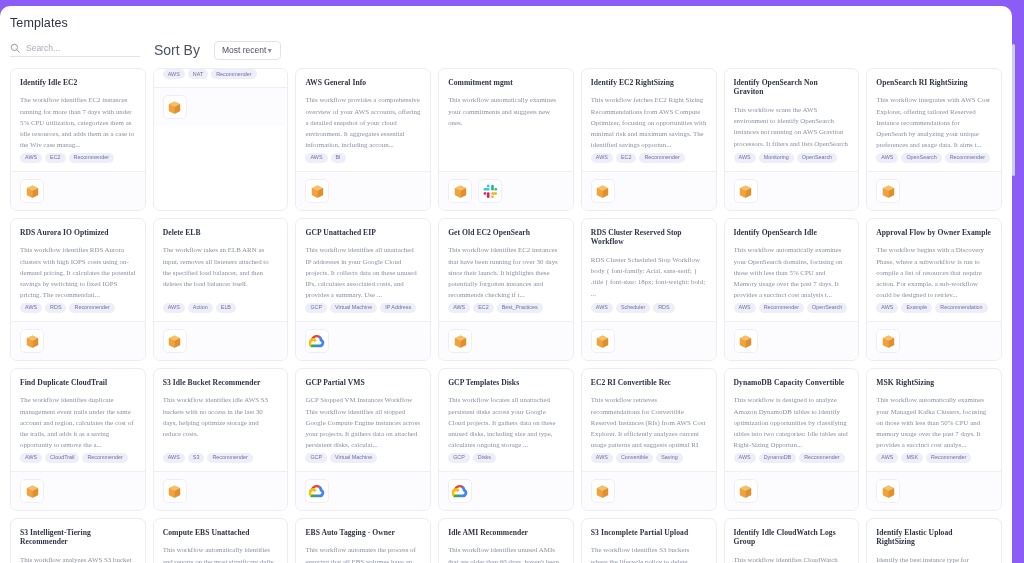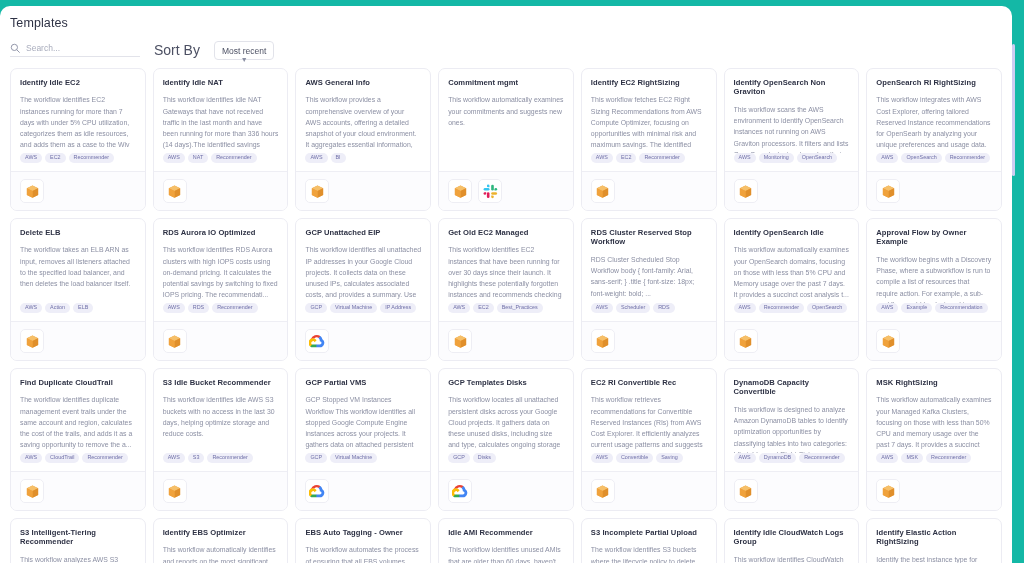--- a/index.html
+++ b/index.html
@@ -5,21 +5,21 @@
   * { box-sizing: border-box; margin: 0; padding: 0; }
   html, body {
     width: 1024px; height: 563px;
     font-family: "Liberation Sans", sans-serif;
     background: #f5f6f8;
     overflow: hidden;
   }
   .app {
     position: relative;
     width: 1024px; height: 563px;
-    background: #14b8a6;
+    background: #8b5cf6;
   }
   .page {
     position: absolute;
     left: 0; top: 6px;
     width: 1012px; height: 557px;
     background: #ffffff;
     border-top-left-radius: 10px;
     border-top-right-radius: 10px;
     overflow: hidden;
   }
@@ -62,21 +62,20 @@
   }
   .sort-select {
     display: flex; align-items: center; 
     border: 1px solid #e2e3ea;
     border-radius: 4px;
     padding: 4px 7px;
     font-size: 8.5px;
     color: #4c5063;
     background: #fff;
     height: 19px;
-    flex-direction: column;
   }
   .caret { font-size: 7px; color: #8b8fa3; line-height: 1; }
 
   
   .grid {
     display: grid;
     grid-template-columns: repeat(7, 1fr);
     gap: 7px;
     padding: 8px 10px 0 10px;
   }
@@ -87,20 +86,21 @@
     overflow: hidden;
     display: flex;
     flex-direction: column;
     height: 143px;
   }
   .card-body {
     flex: 1 1 auto;
     padding: 9px 9px 5px 9px;
     overflow: hidden;
     position: relative;
+    font-family: Liberation Serif, serif;
   }
   .card-title {
     font-size: 7.6px;
     font-weight: bold;
     color: #2e3245;
     line-height: 1.25;
     margin-bottom: 7px;
     letter-spacing: .05px;
   }
   .card-desc {
@@ -204,24 +204,20 @@
               <svg width="15" height="15" viewBox="0 0 24 24">
                 <path d="M12 2.2 21 6.6v10.8L12 21.8 3 17.4V6.6z" fill="#f0a23c"></path>
                 <path d="M12 2.2 21 6.6 12 11 3 6.6z" fill="#f6c069"></path>
                 <path d="M12 11 21 6.6v10.8L12 21.8z" fill="#e08f2b"></path>
                 <path d="M12 11v10.8L3 17.4V6.6z" fill="#f0a23c"></path>
               </svg>
             </div>
           </div>
         </div>
         <div class="card">
-          <div class="card-body">
-            <div class="card-title">Identify Idle NAT</div>
-            <div class="card-desc">This workflow identifies idle NAT Gateways that have not received traffic in the last month and have been running for more than 336 hours (14 days).The identified savings opportun...</div>
-          </div>
           <div class="tags">
             <span class="tag">AWS</span>
             <span class="tag">NAT</span>
             <span class="tag">Recommender</span>
           </div>
           <div class="card-footer">
             <div class="icon-tile">
               <svg width="15" height="15" viewBox="0 0 24 24">
                 <path d="M12 2.2 21 6.6v10.8L12 21.8 3 17.4V6.6z" fill="#f0a23c"></path>
                 <path d="M12 2.2 21 6.6 12 11 3 6.6z" fill="#f6c069"></path>
@@ -338,48 +334,48 @@
                 <path d="M12 2.2 21 6.6v10.8L12 21.8 3 17.4V6.6z" fill="#f0a23c"></path>
                 <path d="M12 2.2 21 6.6 12 11 3 6.6z" fill="#f6c069"></path>
                 <path d="M12 11 21 6.6v10.8L12 21.8z" fill="#e08f2b"></path>
                 <path d="M12 11v10.8L3 17.4V6.6z" fill="#f0a23c"></path>
               </svg>
             </div>
           </div>
         </div>
         <div class="card">
           <div class="card-body">
+            <div class="card-title">RDS Aurora IO Optimized</div>
+            <div class="card-desc">This workflow identifies RDS Aurora clusters with high IOPS costs using on-demand pricing. It calculates the potential savings by switching to fixed IOPS pricing. The recommendati...</div>
+          </div>
+          <div class="tags">
+            <span class="tag">AWS</span>
+            <span class="tag">RDS</span>
+            <span class="tag">Recommender</span>
+          </div>
+          <div class="card-footer">
+            <div class="icon-tile">
+              <svg width="15" height="15" viewBox="0 0 24 24">
+                <path d="M12 2.2 21 6.6v10.8L12 21.8 3 17.4V6.6z" fill="#f0a23c"></path>
+                <path d="M12 2.2 21 6.6 12 11 3 6.6z" fill="#f6c069"></path>
+                <path d="M12 11 21 6.6v10.8L12 21.8z" fill="#e08f2b"></path>
+                <path d="M12 11v10.8L3 17.4V6.6z" fill="#f0a23c"></path>
+              </svg>
+            </div>
+          </div>
+        </div>
+        <div class="card">
+          <div class="card-body">
             <div class="card-title">Delete ELB</div>
             <div class="card-desc">The workflow takes an ELB ARN as input, removes all listeners attached to the specified load balancer, and then deletes the load balancer itself.</div>
           </div>
           <div class="tags">
             <span class="tag">AWS</span>
             <span class="tag">Action</span>
             <span class="tag">ELB</span>
-          </div>
-          <div class="card-footer">
-            <div class="icon-tile">
-              <svg width="15" height="15" viewBox="0 0 24 24">
-                <path d="M12 2.2 21 6.6v10.8L12 21.8 3 17.4V6.6z" fill="#f0a23c"></path>
-                <path d="M12 2.2 21 6.6 12 11 3 6.6z" fill="#f6c069"></path>
-                <path d="M12 11 21 6.6v10.8L12 21.8z" fill="#e08f2b"></path>
-                <path d="M12 11v10.8L3 17.4V6.6z" fill="#f0a23c"></path>
-              </svg>
-            </div>
-          </div>
-        </div>
-        <div class="card">
-          <div class="card-body">
-            <div class="card-title">RDS Aurora IO Optimized</div>
-            <div class="card-desc">This workflow identifies RDS Aurora clusters with high IOPS costs using on-demand pricing. It calculates the potential savings by switching to fixed IOPS pricing. The recommendati...</div>
-          </div>
-          <div class="tags">
-            <span class="tag">AWS</span>
-            <span class="tag">RDS</span>
-            <span class="tag">Recommender</span>
           </div>
           <div class="card-footer">
             <div class="icon-tile">
               <svg width="15" height="15" viewBox="0 0 24 24">
                 <path d="M12 2.2 21 6.6v10.8L12 21.8 3 17.4V6.6z" fill="#f0a23c"></path>
                 <path d="M12 2.2 21 6.6 12 11 3 6.6z" fill="#f6c069"></path>
                 <path d="M12 11 21 6.6v10.8L12 21.8z" fill="#e08f2b"></path>
                 <path d="M12 11v10.8L3 17.4V6.6z" fill="#f0a23c"></path>
               </svg>
             </div>
@@ -401,21 +397,21 @@
                 <path d="M14.8 7.6 16.9 5.5 17 4.6A9.4 9.4 0 0 0 2.7 9.2l.8-.1 4.2-.7.3-.3a5.2 5.2 0 0 1 6.7-.6z" fill="#ea4335"></path>
                 <path d="M20.1 9.2a9.4 9.4 0 0 0-2.8-4.6l-3 3a5.2 5.2 0 0 1 1.9 4.1v.5a2.6 2.6 0 0 1 0 5.2H11l-.5.5v3.1l.5.5h5.2a6.8 6.8 0 0 0 3.9-12.3z" fill="#4285f4"></path>
                 <path d="M5.8 21.5H11v-4.1H5.8a2.6 2.6 0 0 1-1.1-.2l-.7.2-2.1 2.1-.2.7a6.7 6.7 0 0 0 4.1 1.3z" fill="#34a853"></path>
                 <path d="M5.8 8a6.8 6.8 0 0 0-4.1 12.2l3-3A2.6 2.6 0 1 1 8.4 13.8l3-3A6.8 6.8 0 0 0 5.8 8z" fill="#fbbc05"></path>
               </svg>
             </div>
           </div>
         </div>
         <div class="card">
           <div class="card-body">
-            <div class="card-title">Get Old EC2 Managed</div>
+            <div class="card-title">Get Old EC2 OpenSearh</div>
             <div class="card-desc">This workflow identifies EC2 instances that have been running for over 30 days since their launch. It highlights these potentially forgotten instances and recommends checking if t...</div>
           </div>
           <div class="tags">
             <span class="tag">AWS</span>
             <span class="tag">EC2</span>
             <span class="tag">Best_Practices</span>
           </div>
           <div class="card-footer">
             <div class="icon-tile">
               <svg width="15" height="15" viewBox="0 0 24 24">
@@ -636,21 +632,21 @@
           </div>
         </div>
         <div class="card">
           <div class="card-body">
             <div class="card-title">S3 Intelligent-Tiering Recommender</div>
             <div class="card-desc">This workflow analyzes AWS S3 bucket storage and usage, identifying opportunities for cost savings through the use of the S3 Intelligent-Tiering storage class.</div>
           </div>
         </div>
         <div class="card">
           <div class="card-body">
-            <div class="card-title">Identify EBS Optimizer</div>
+            <div class="card-title">Compute EBS Unattached</div>
             <div class="card-desc">This workflow automatically identifies and reports on the most significant daily cost changes across usage types, service, and配 and sends the following...</div>
           </div>
         </div>
         <div class="card">
           <div class="card-body">
             <div class="card-title">EBS Auto Tagging - Owner</div>
             <div class="card-desc">This workflow automates the process of ensuring that all EBS volumes have an "Owner" tag. If an EBS volume is missing this tag, the workflow identifies...</div>
           </div>
         </div>
         <div class="card">
@@ -666,21 +662,21 @@
           </div>
         </div>
         <div class="card">
           <div class="card-body">
             <div class="card-title">Identify Idle CloudWatch Logs Group</div>
             <div class="card-desc">This workflow identifies CloudWatch Log Groups that have incurred storage costs but have not been accessed for a preconfigured number of days...</div>
           </div>
         </div>
         <div class="card">
           <div class="card-body">
-            <div class="card-title">Identify Elastic Action RightSizing</div>
+            <div class="card-title">Identify Elastic Upload RightSizing</div>
             <div class="card-desc">Identify the best instance type for ElasticCache based on CPU and memory utilization over the previous 14 days.</div>
           </div>
         </div>
       </div>
 
   </div>
 
   <div class="scrollbar-track">
     <div class="scrollbar-thumb"></div>
   </div>

